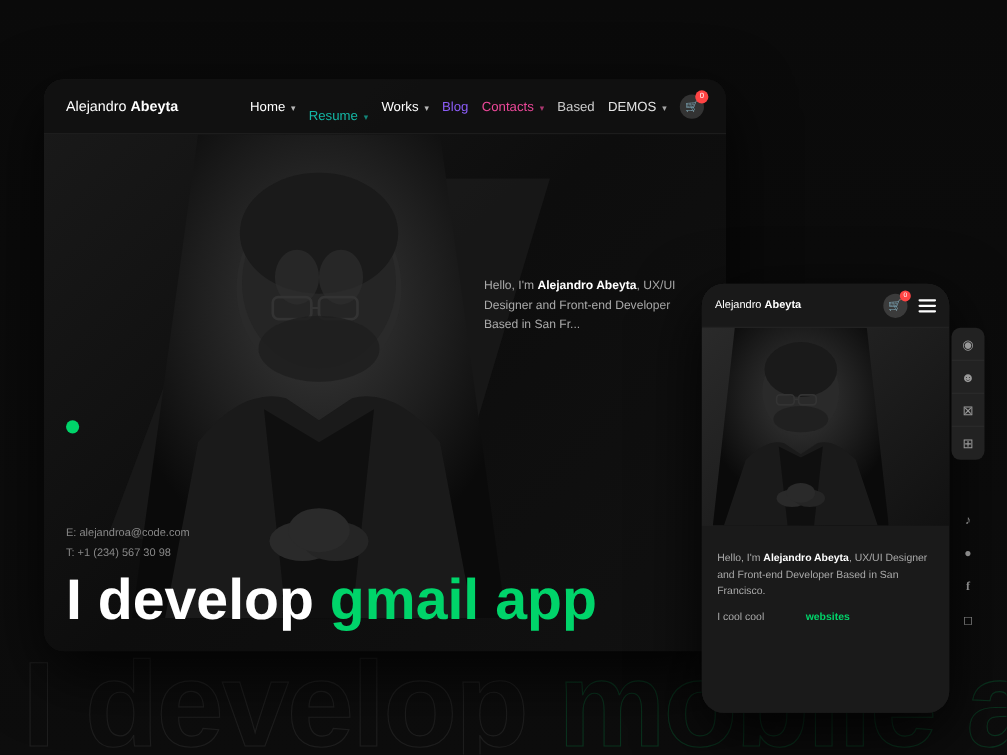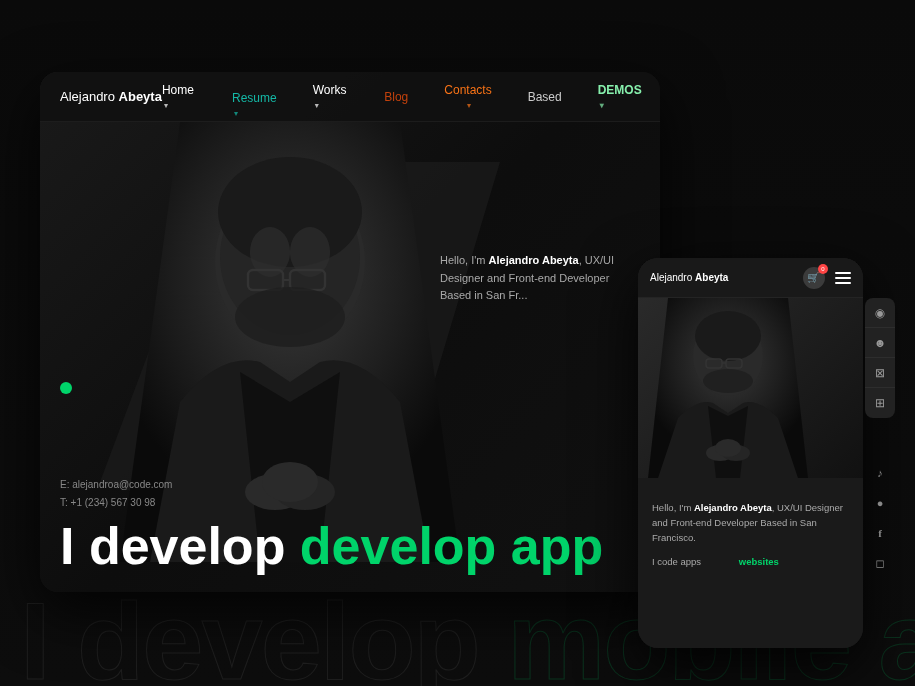--- a/index.html
+++ b/index.html
@@ -64,21 +64,21 @@
     }
     .desktop-nav .brand {
       font-size: 13px;
       color: #fff;
       font-weight: 400;
       margin-right: auto;
     }
     .desktop-nav .brand strong { font-weight: 700; }
     .desktop-nav .nav-links {
       display: flex;
-      gap: 36px;
+      gap: 12px;
       align-items: center;
       font-size: 12px;
       color: #ccc;
     }
     .desktop-nav .nav-links .cart-icon {
       width: 22px;
       height: 22px;
       background: rgba(255,255,255,0.15);
       border-radius: 50%;
       display: flex;
@@ -370,24 +370,24 @@
 <div class="desktop-card">
 
   <div class="desktop-nav">
     <div class="brand">
       <span>Alejandro</span>&nbsp;<strong>Abeyta</strong>
     </div>
     <div class="nav-links">
       <a style="color:#fff;text-decoration:none;font-size:12px;">Home <span class="nav-chevron">▾</span></a>
       <a style="color:#14b8a6;text-decoration:none;font-size:12px;margin-top:17px;">Resume <span class="nav-chevron">▾</span></a>
       <a style="color:#ffffff;text-decoration:none;font-size:12px;">Works <span class="nav-chevron">▾</span></a>
-      <a style="color:#c2410c;text-decoration:none;font-size:12px;">Blog</a>
-      <a style="color:#f97316;text-decoration:none;font-size:12px;text-align:center;">Contacts <span class="nav-chevron">▾</span></a>
+      <a style="color:#8b5cf6;text-decoration:none;font-size:12px;">Blog</a>
+      <a style="color:#ec4899;text-decoration:none;font-size:12px;text-align:center;">Contacts <span class="nav-chevron">▾</span></a>
       <a style="color:#ccc;text-decoration:none;font-size:12px;">Based</a>
-      <a style="color:#86efac;font-weight:700;text-decoration:none;font-size:12px;">DEMOS <span class="nav-chevron">▾</span></a>
+      <a style="color:#e5e5e5;font-weight:400;text-decoration:none;font-size:12px;">DEMOS <span class="nav-chevron">▾</span></a>
       <div class="cart-icon">
         🛒
         <div class="cart-badge">0</div>
       </div>
     </div>
   </div>
 
   <div class="desktop-hero-img">
 
     <div class="geo-overlay">
@@ -437,21 +437,21 @@
     <div class="desktop-hello">
       <span>Hello, I'm </span><strong>Alejandro Abeyta</strong><span>, UX/UI Designer and Front-end Developer Based in San Fr...</span>
     </div>
 
     <div class="desktop-contact">
       <div><span>E:</span> <span>alejandroa@code.com</span></div>
       <div><span>T:</span> <span>+1 (234) 567 30 98</span></div>
     </div>
 
     <div class="desktop-big-text">
-      <span>I develop</span> <span class="green">develop app</span>
+      <span>I develop</span> <span class="green">gmail app</span>
     </div>
 
   </div>
 </div>
 
 <div class="mobile-card">
   <div class="mobile-inner">
 
     <div class="mobile-nav">
       <div class="mobile-brand">
@@ -495,21 +495,21 @@
           <ellipse cx="80" cy="150" rx="13" ry="9" fill="#2a2a2a"></ellipse>
         </g>
       </svg>
     </div>
 
     <div class="mobile-content">
       <div class="mobile-hello">
         <span>Hello, I'm </span><strong>Alejandro Abeyta</strong><span>, UX/UI Designer and Front-end Developer Based in San Francisco.</span>
       </div>
       <div class="mobile-cta">
-        <span>I code apps </span><strong>websites</strong>
+        <span>I cool cool </span><strong>websites</strong>
       </div>
     </div>
 
   </div>
 
   <div class="mobile-side-icons">
     <div class="mobile-side-icon">◉</div>
     <div class="mobile-side-icon">☻</div>
     <div class="mobile-side-icon">⊠</div>
     <div class="mobile-side-icon">⊞</div>

